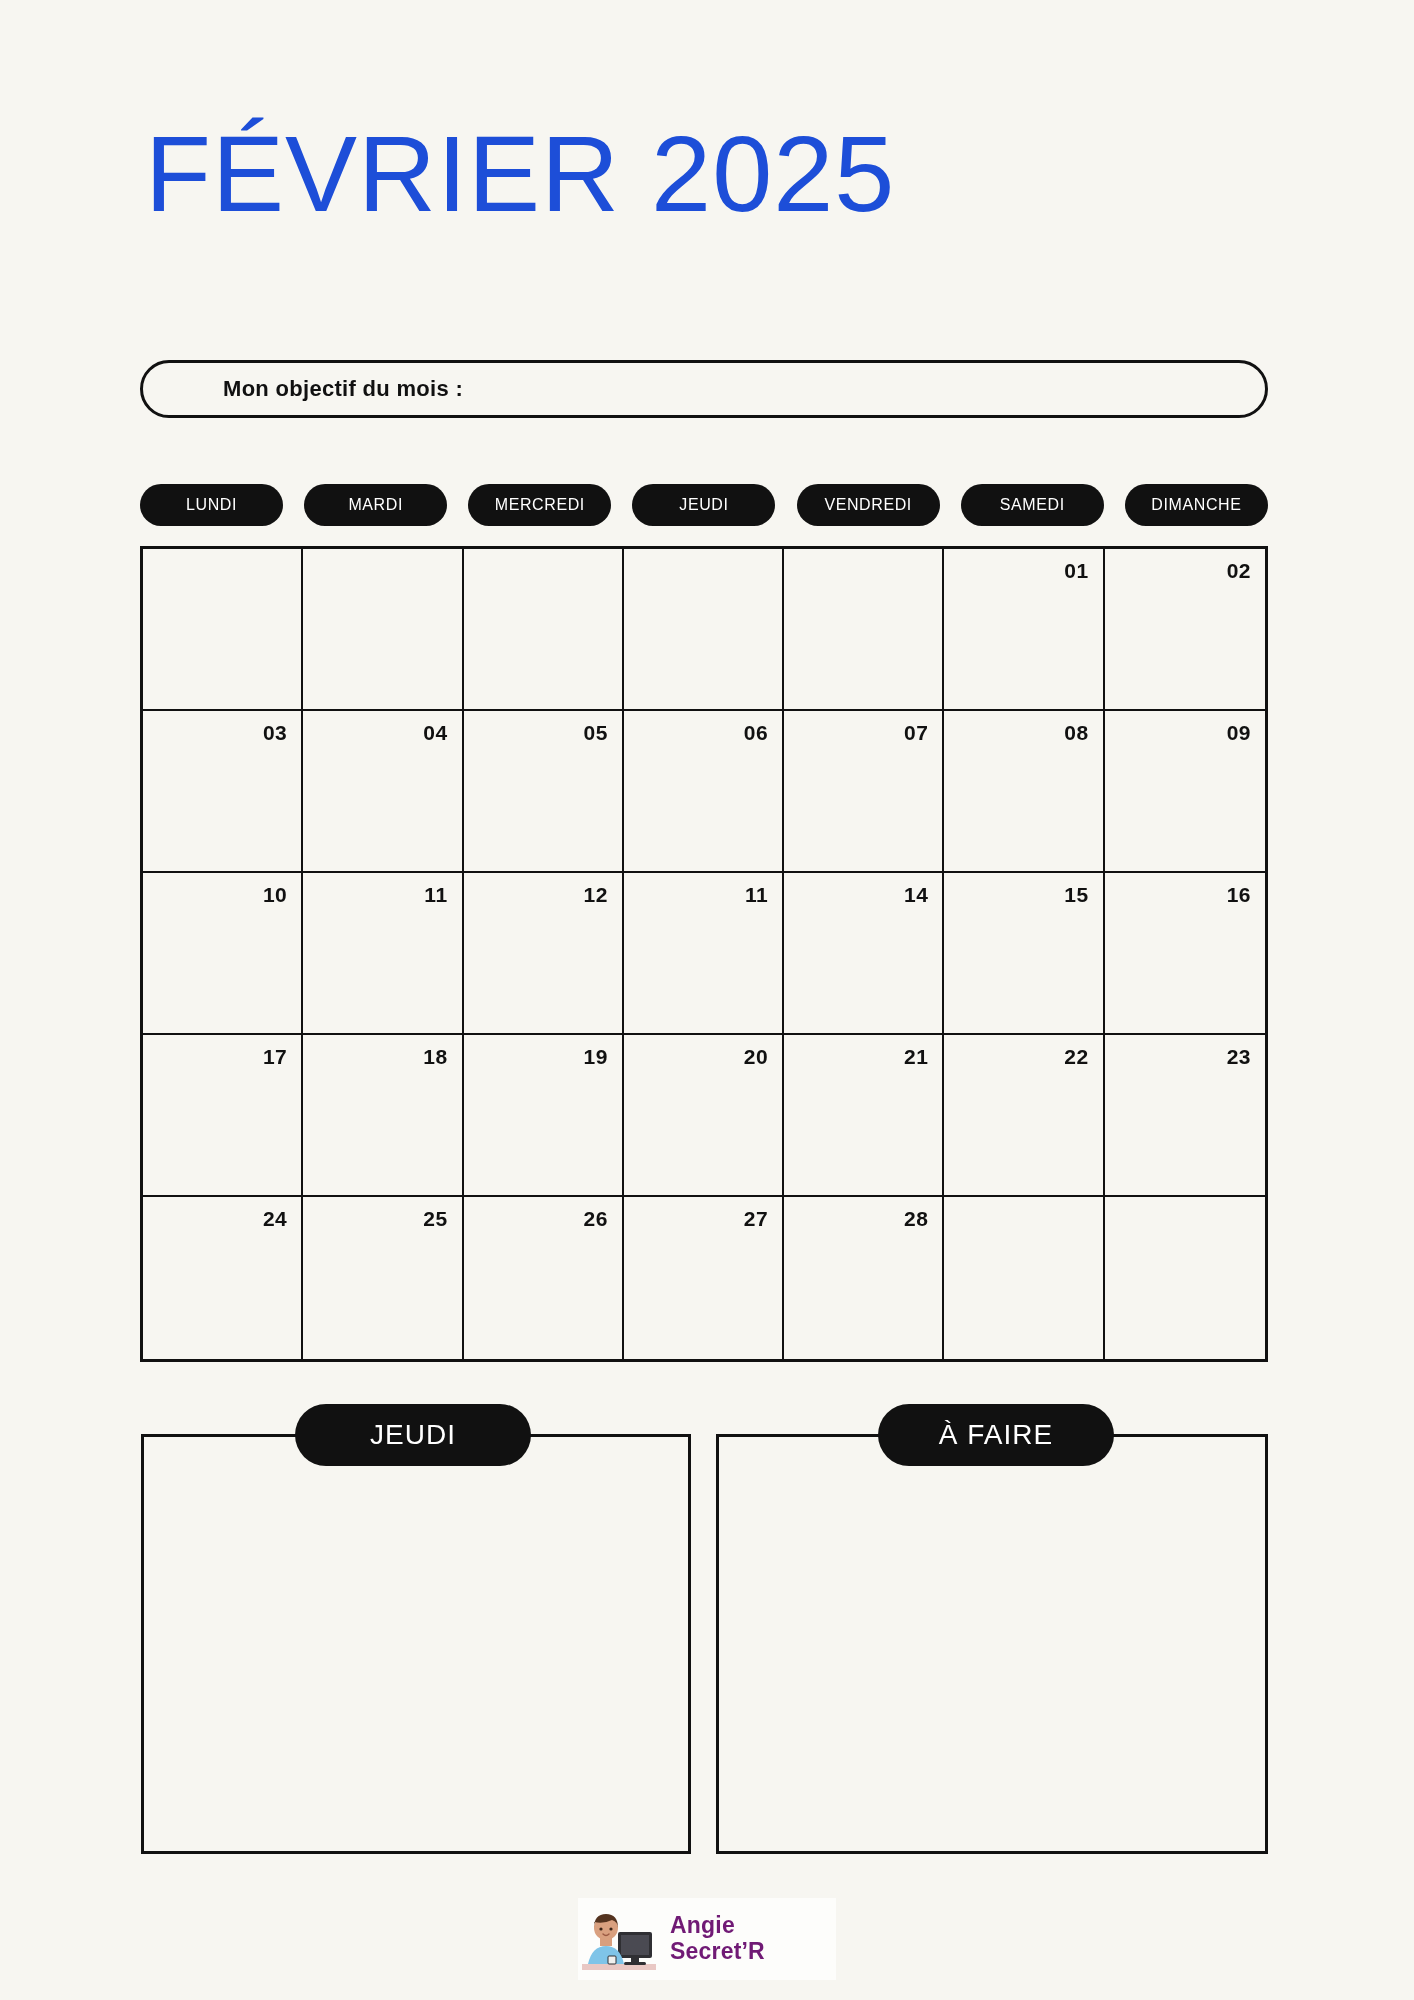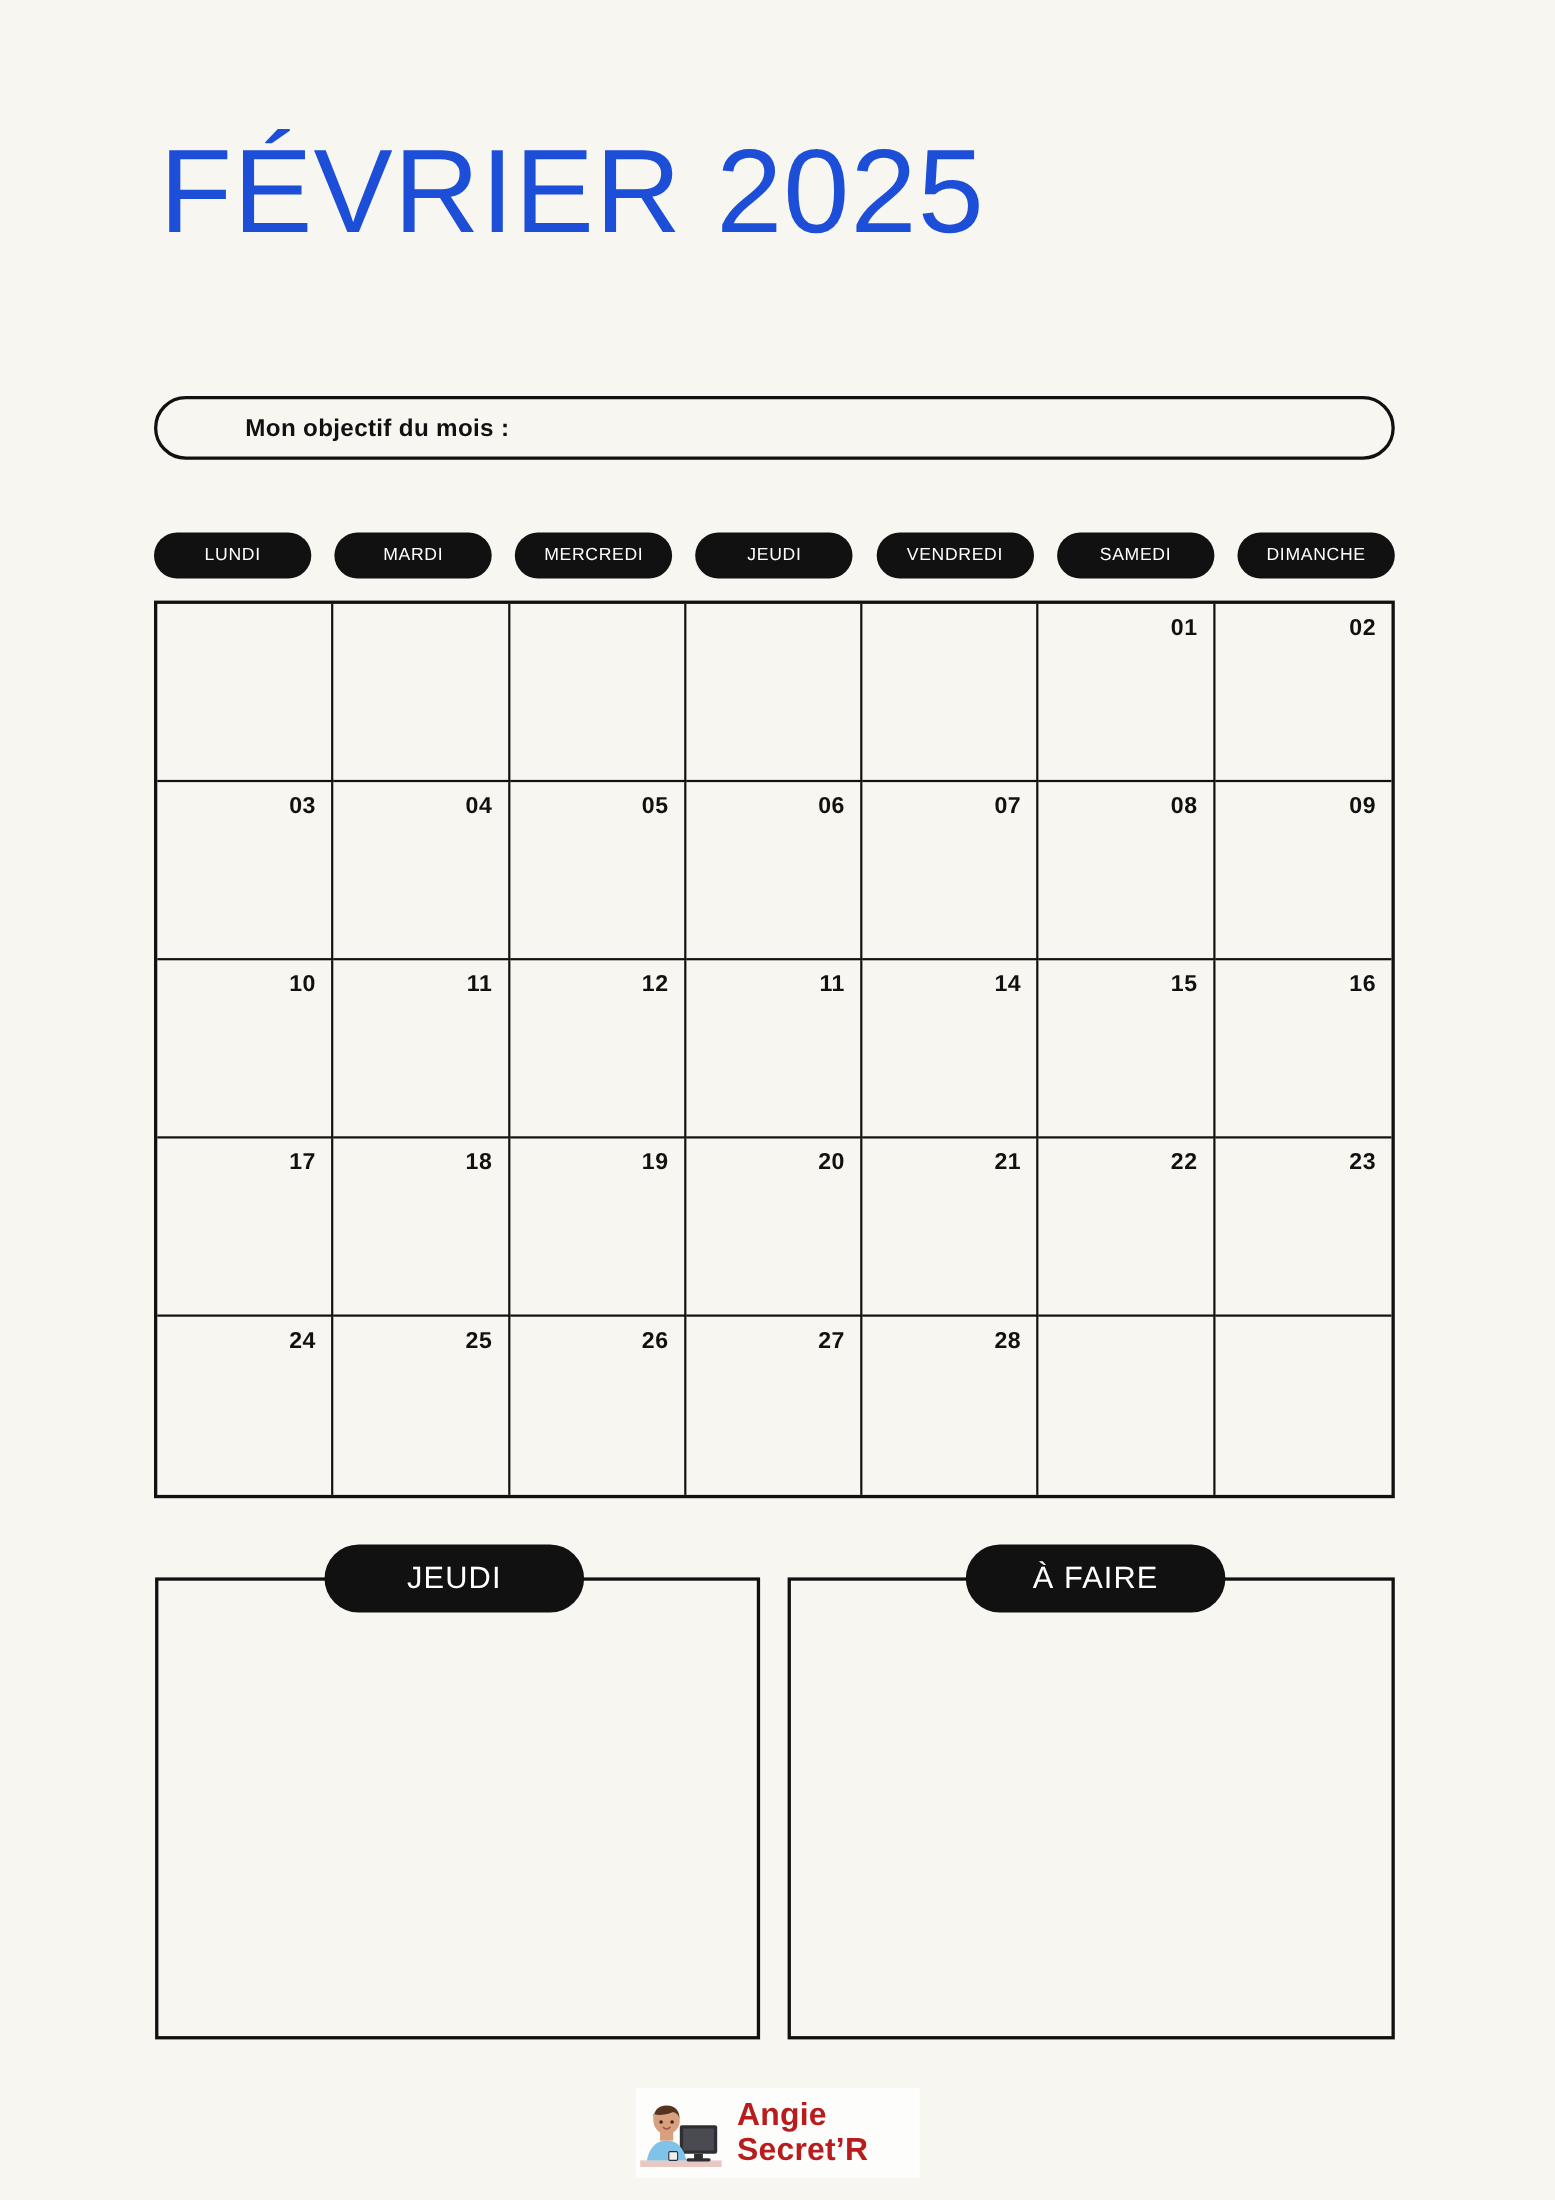--- a/index.html
+++ b/index.html
@@ -167,24 +167,24 @@
     gap: 10px;
   }
   .footer-avatar {
     width: 82px;
     height: 82px;
     position: relative;
     flex: none;
     overflow: hidden;
   }
   .footer-text {
-    font-size: 29px;
+    font-size: 23px;
     font-weight: bold;
     line-height: 1.12;
-    color: #b91c1c;
+    color: #701a75;
     letter-spacing: 0.2px;
   }
 </style>
 </head>
 <body>
 
 <div class="page">
 
   <div class="month-title">FÉVRIER 2025</div>
 

